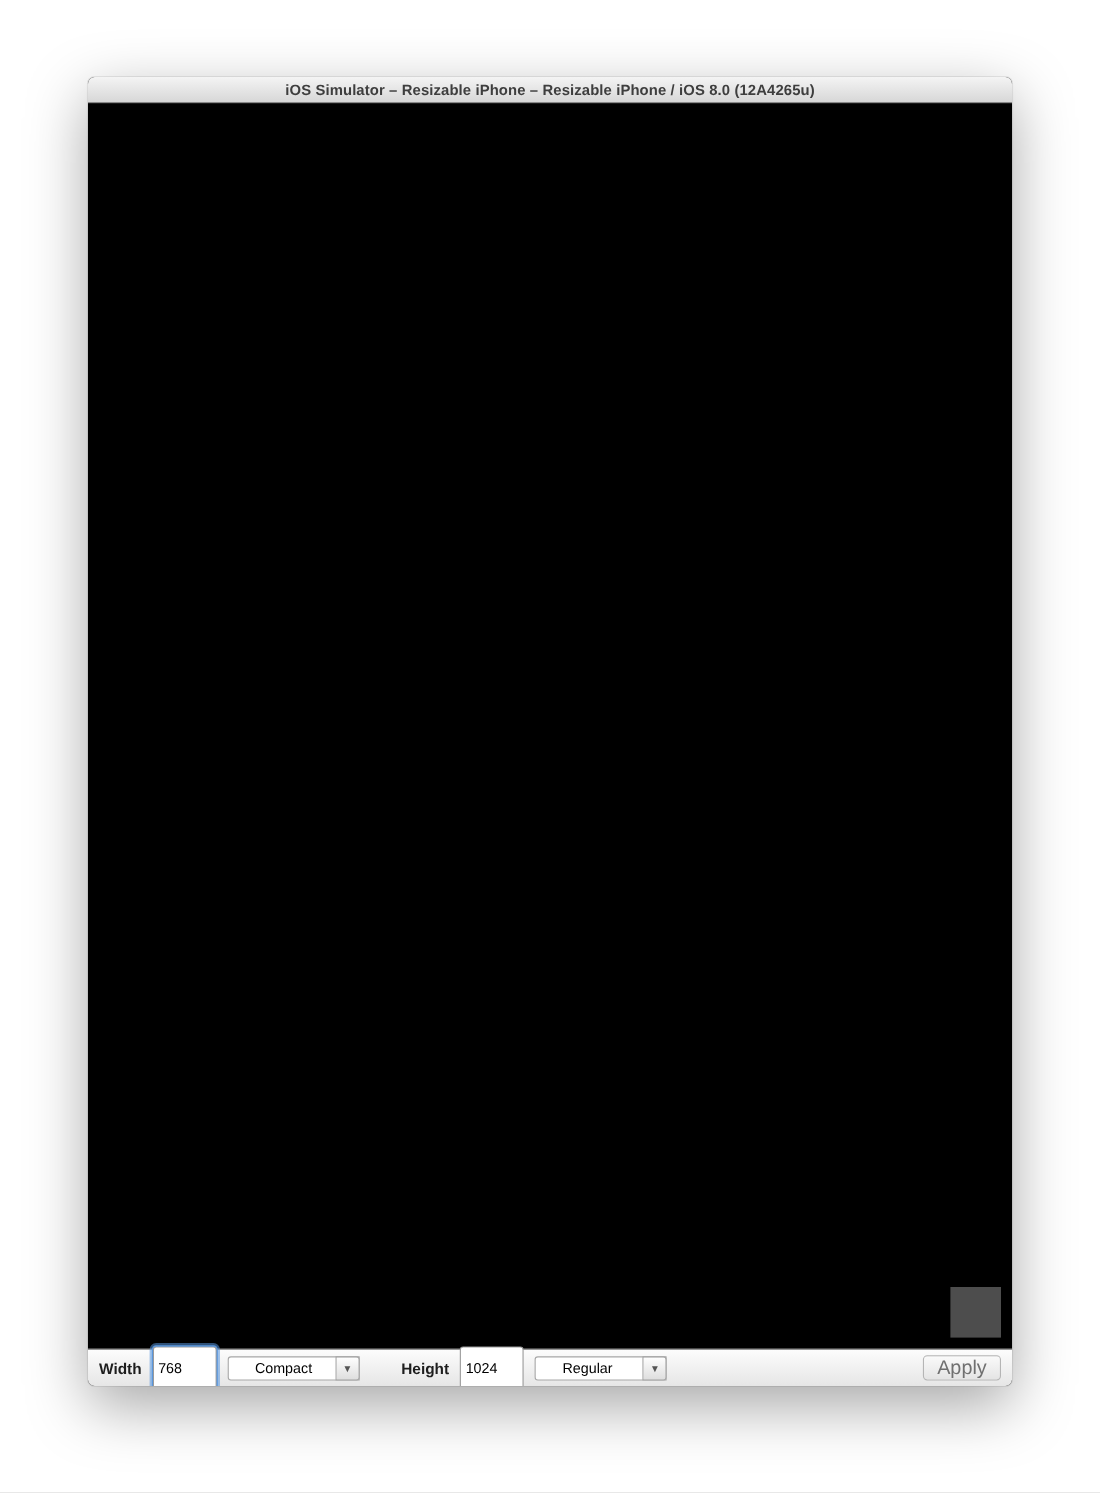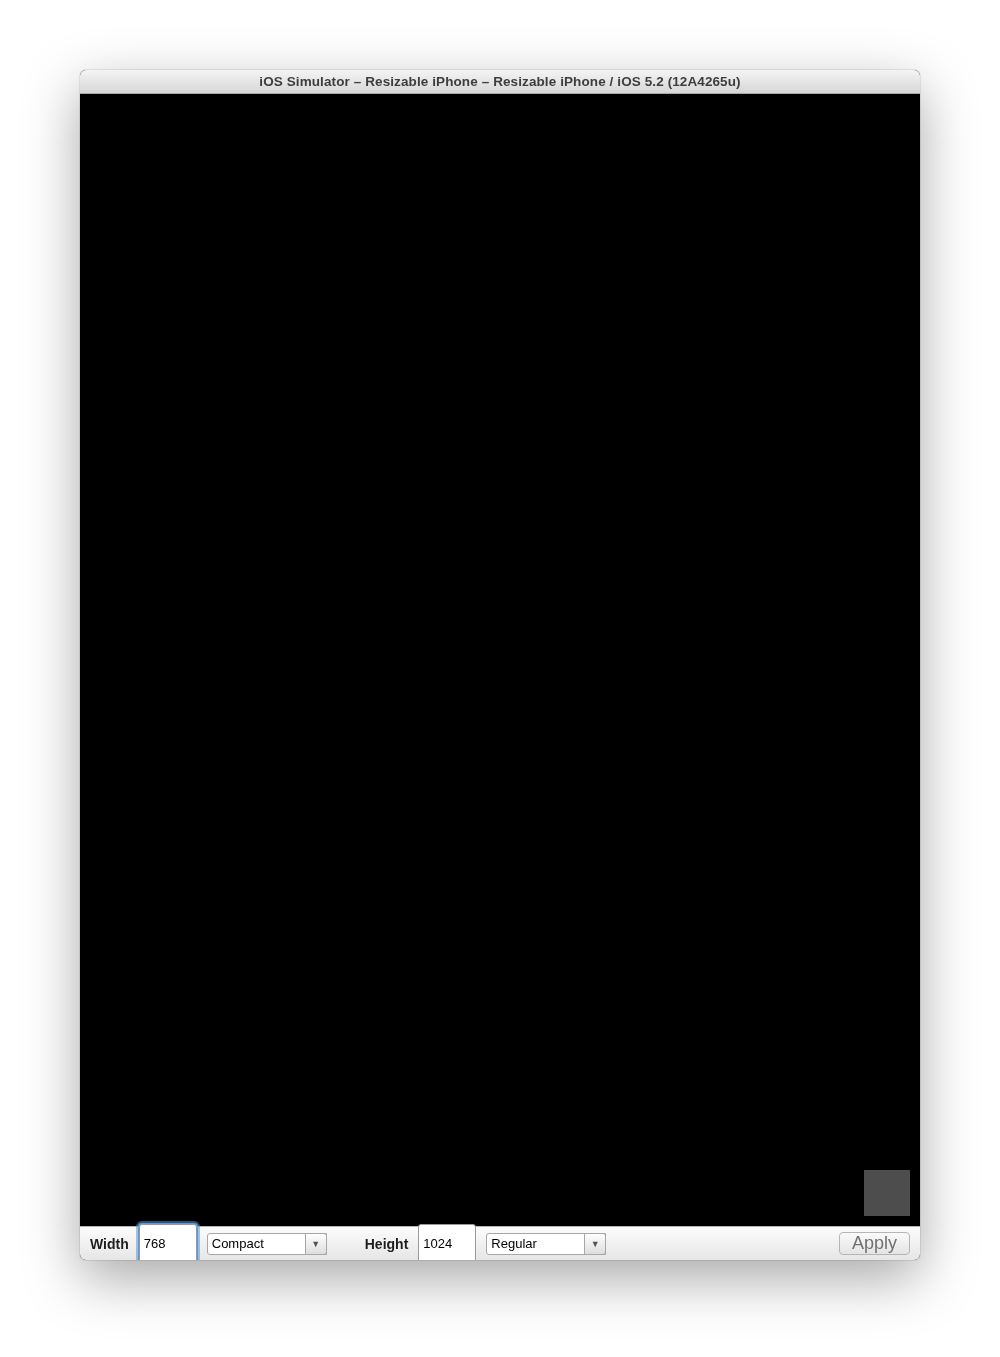--- a/index.html
+++ b/index.html
@@ -147,21 +147,21 @@
     width: 120px;
     height: 22px;
   }
   .select-wrap input {
     width: 100%;
     height: 100%;
     border: 1px solid #a7a7a7;
     border-radius: 3px 0 0 3px;
     background: #fff;
     font-size: 13px;
-    padding: 0 4px;
+    padding: 0 24px;
     font-family: inherit;
   }
   .select-btn {
     position: absolute;
     right: 0; top: 0;
     width: 22px; height: 22px;
     background: linear-gradient(#fefefe, #dedede);
     border: 1px solid #a7a7a7;
     border-radius: 0 3px 3px 0;
     display: flex;
@@ -181,21 +181,21 @@
     font-family: inherit;
   }
   .height-group { margin-left: 28px; display: flex; align-items: center; gap: 10px; }
 </style>
 </head>
 <body>
 
 <div class="shadow-wrap">
 
   <div class="titlebar">
-    <span>iOS Simulator – Resizable iPhone – Resizable iPhone / iOS 5.2 (12A4265u)</span>
+    <span>iOS Simulator – Resizable iPhone – Resizable iPhone / iOS 8.0 (12A4265u)</span>
   </div>
 
   <div class="viewport">
 
 
     <div class="corner-square"></div>
   </div>
 
   <div class="toolbar">
     <label>Width</label>

